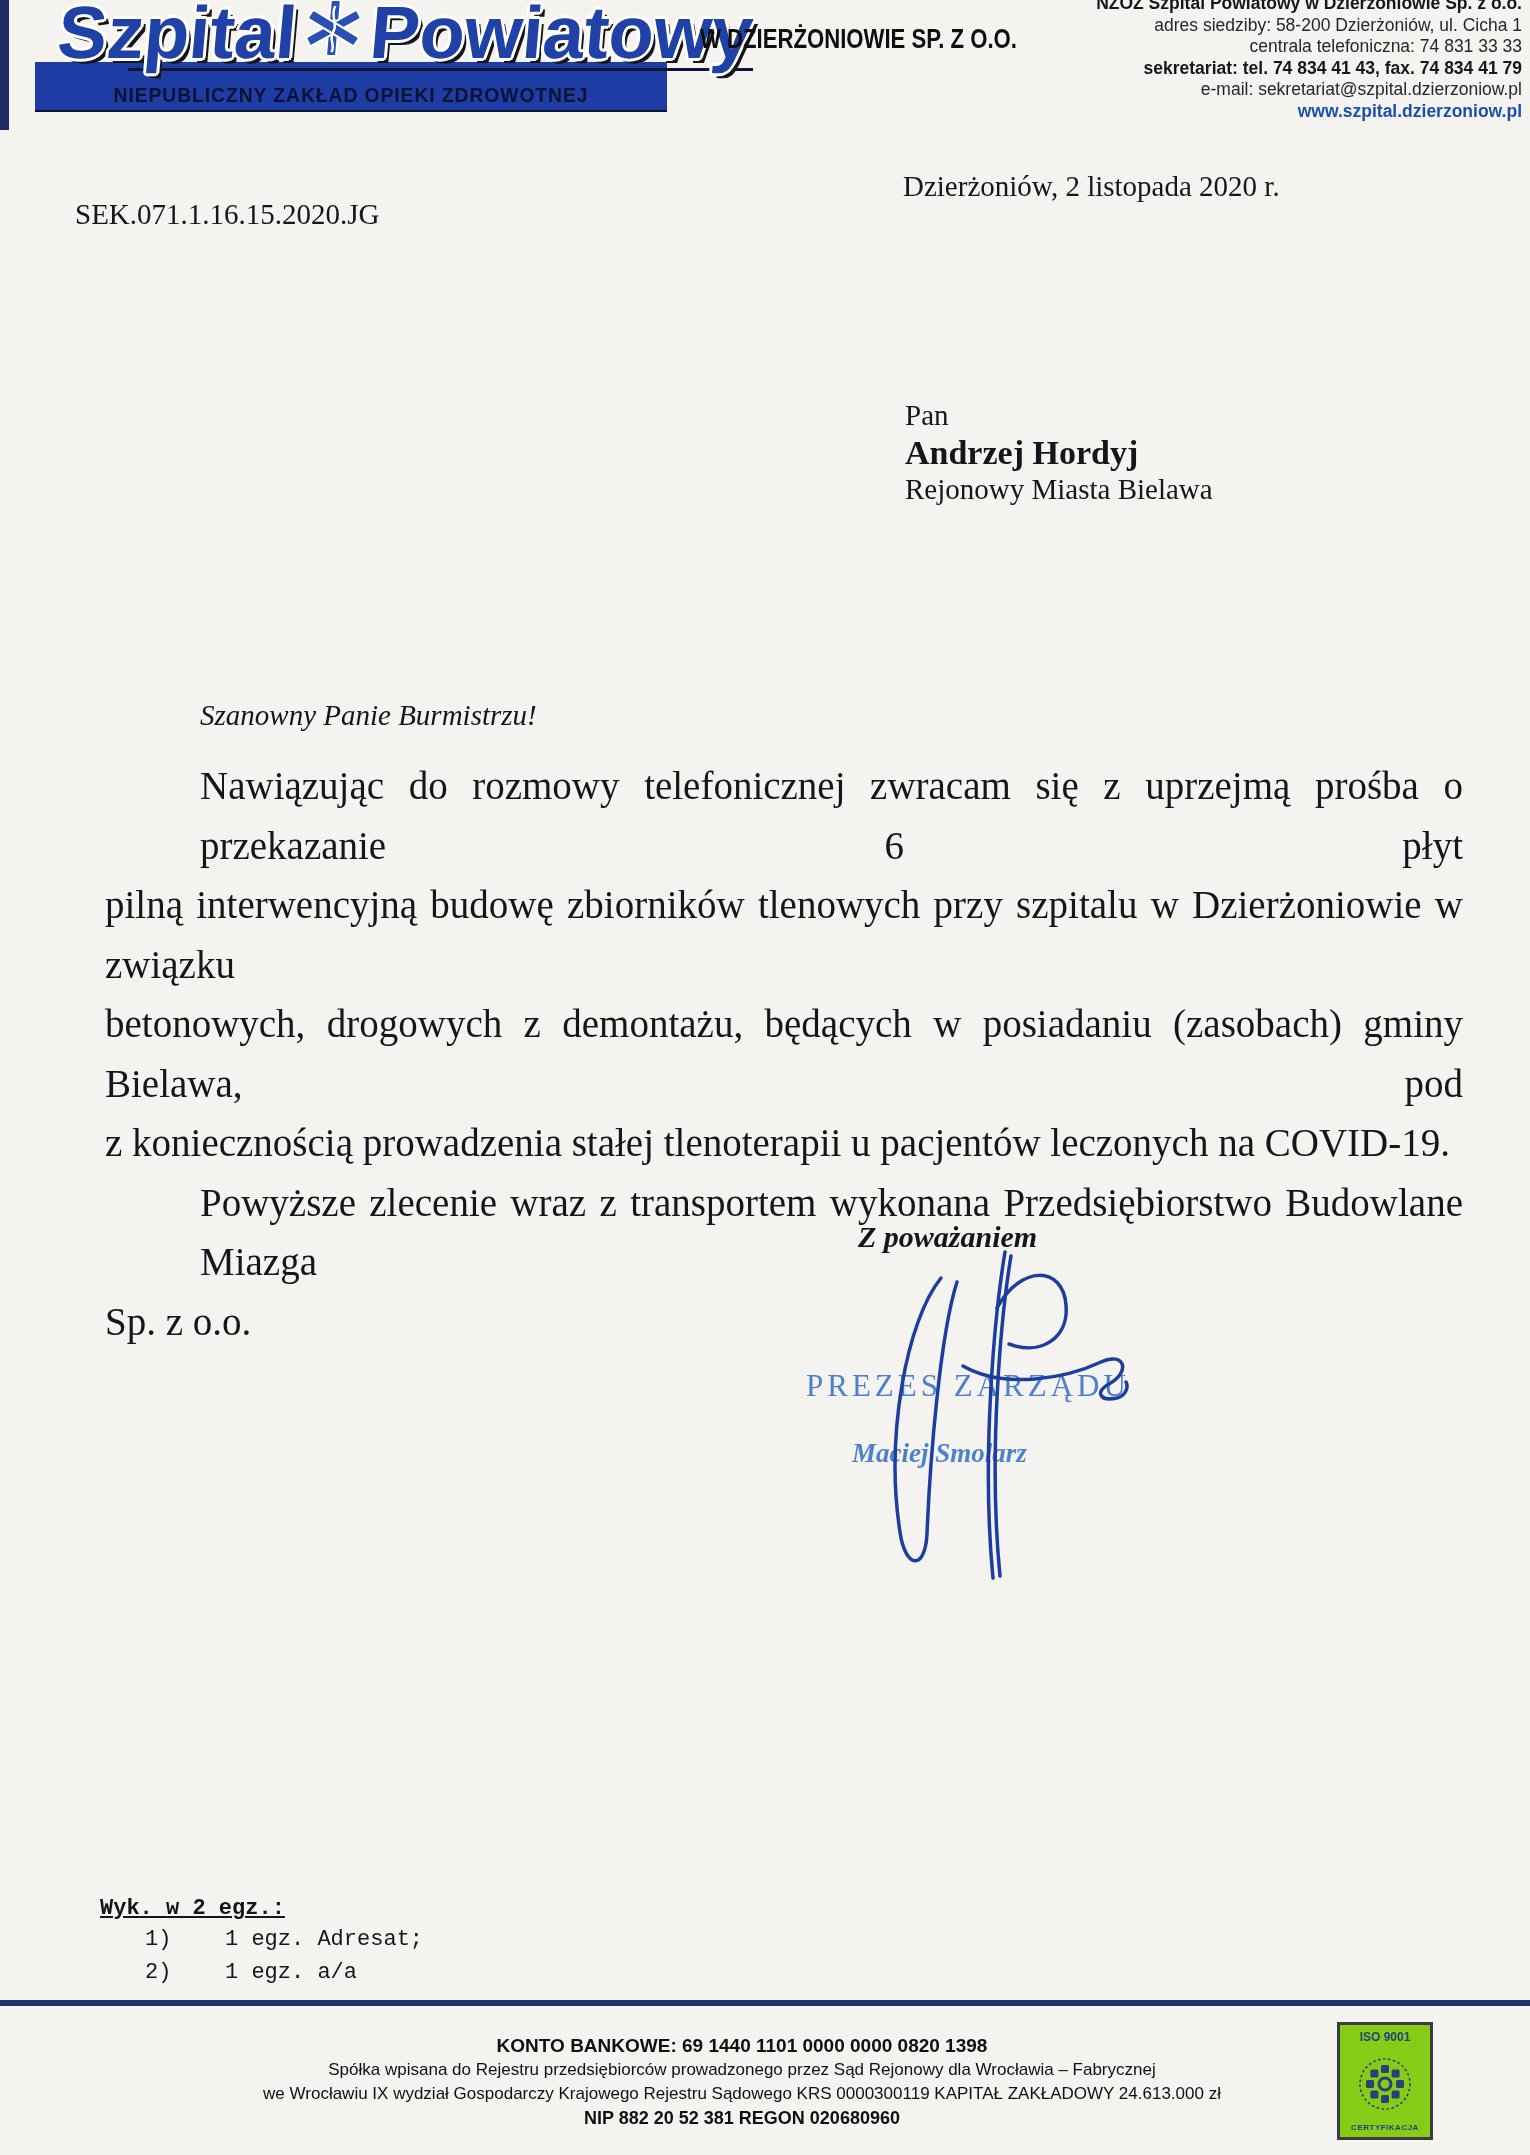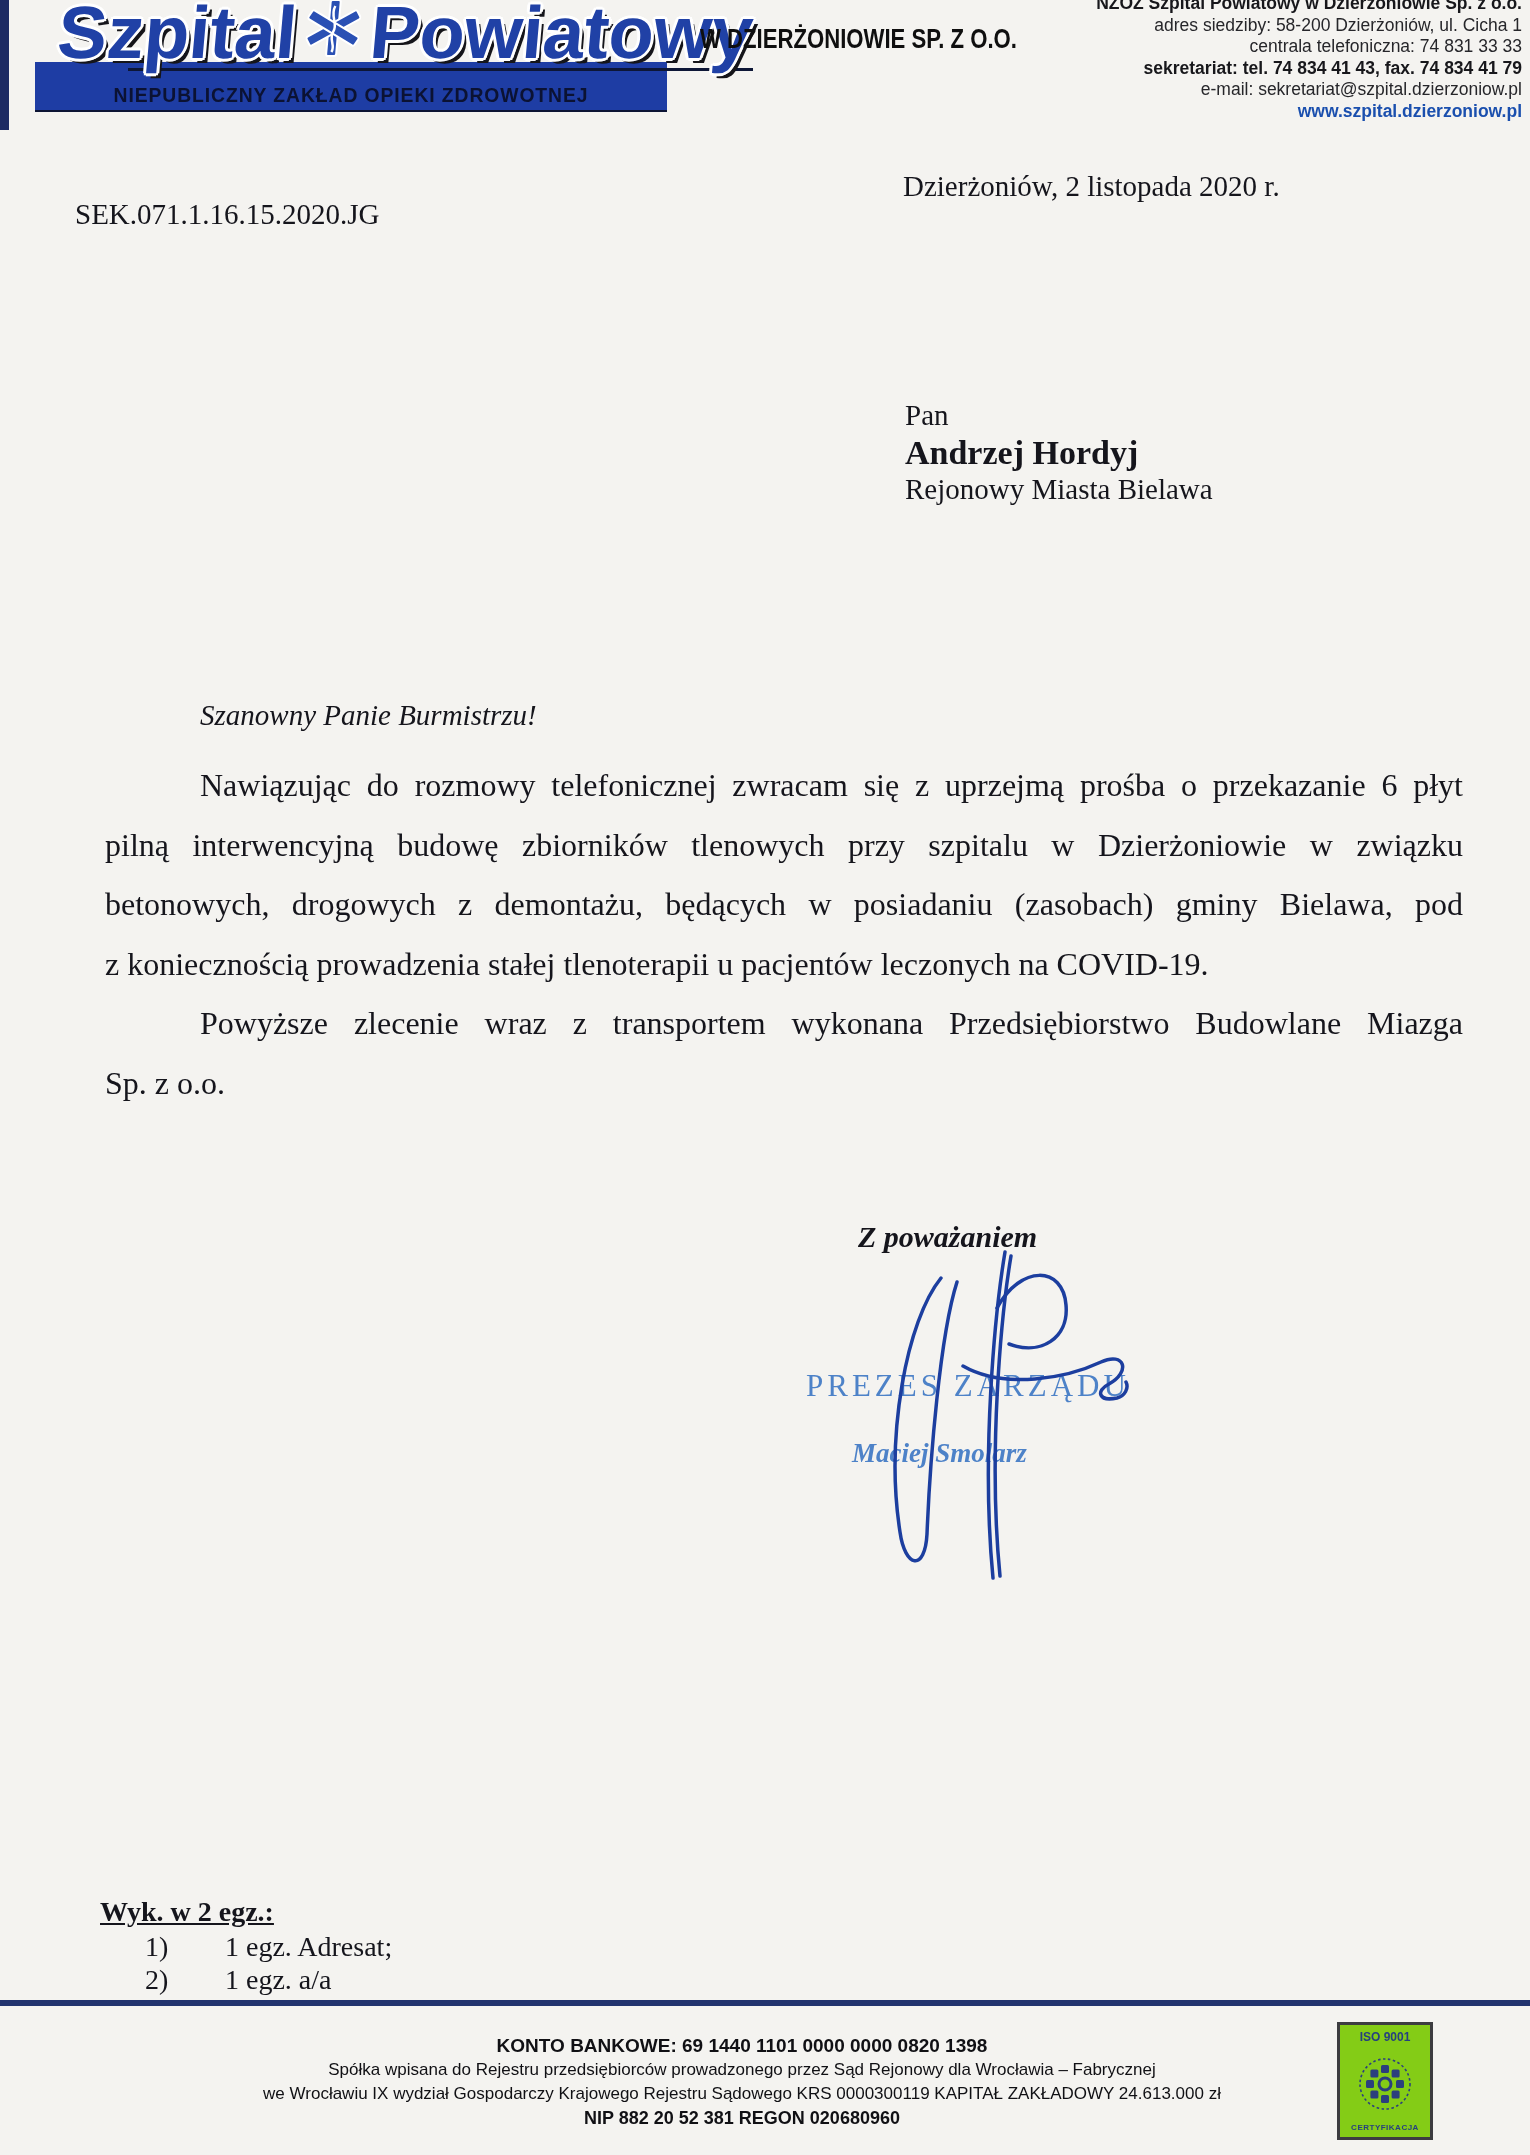--- a/index.html
+++ b/index.html
@@ -33,36 +33,36 @@
   
   .ref-number{position:absolute;left:75px;top:168px;font-size:29px;margin-top:30px;}
   .date-line{position:absolute;left:903px;top:170px;font-size:29px;}
 
   
   .recipient{position:absolute;left:905px;top:397px;font-size:29px;line-height:37px;}
   .recipient .name{font-weight:bold;font-size:34px;}
 
   
   .salutation{position:absolute;left:200px;top:699px;font-style:italic;font-size:29px;}
-  .body-block{position:absolute;left:105px;top:756px;width:1358px;font-size:32px;}
+  .body-block{position:absolute;left:105px;top:756px;width:1358px;font-size:39px;}
   .bline{line-height:59.5px;text-align:justify;text-align-last:justify;}
   .bline.lastline{text-align-last:left;}
   .bline.indent{padding-left:95px;}
 
   .closing{position:absolute;left:858px;top:1220px;font-weight:bold;font-style:italic;font-size:30px;}
 
   
   .stamp-title{position:absolute;left:806px;top:1368px;font-size:31px;letter-spacing:4px;
     color:#4d82c8;white-space:nowrap;}
   .stamp-name{position:absolute;left:852px;top:1438px;font-size:27px;font-style:italic;
     font-weight:bold;color:#4d82c8;white-space:nowrap;}
   .signature-svg{position:absolute;left:845px;top:1250px;}
 
   
-  .footnote{position:absolute;left:100px;top:1896px;font-size:28px;}
+  .footnote{position:absolute;left:100px;top:1896px;font-size:22px;font-family:Liberation Mono, monospace;}
   .fn-head{font-weight:bold;text-decoration:underline;margin-bottom:2px;}
   .fn-item{margin-left:45px;line-height:33px;}
   .fn-num{display:inline-block;width:80px;}
 
   
   .footer-line{position:absolute;left:0;top:2000px;width:1530px;height:6px;background:#22336e;}
   .footer{position:absolute;left:0;top:2034px;width:1420px;text-align:center;
     font-family:"Liberation Sans",sans-serif;font-size:17px;line-height:24px;color:#101014;padding-left:32px;}
   .footer .bank{font-weight:bold;font-size:19px;}
   .footer .ids{font-weight:bold;font-size:18px;}

